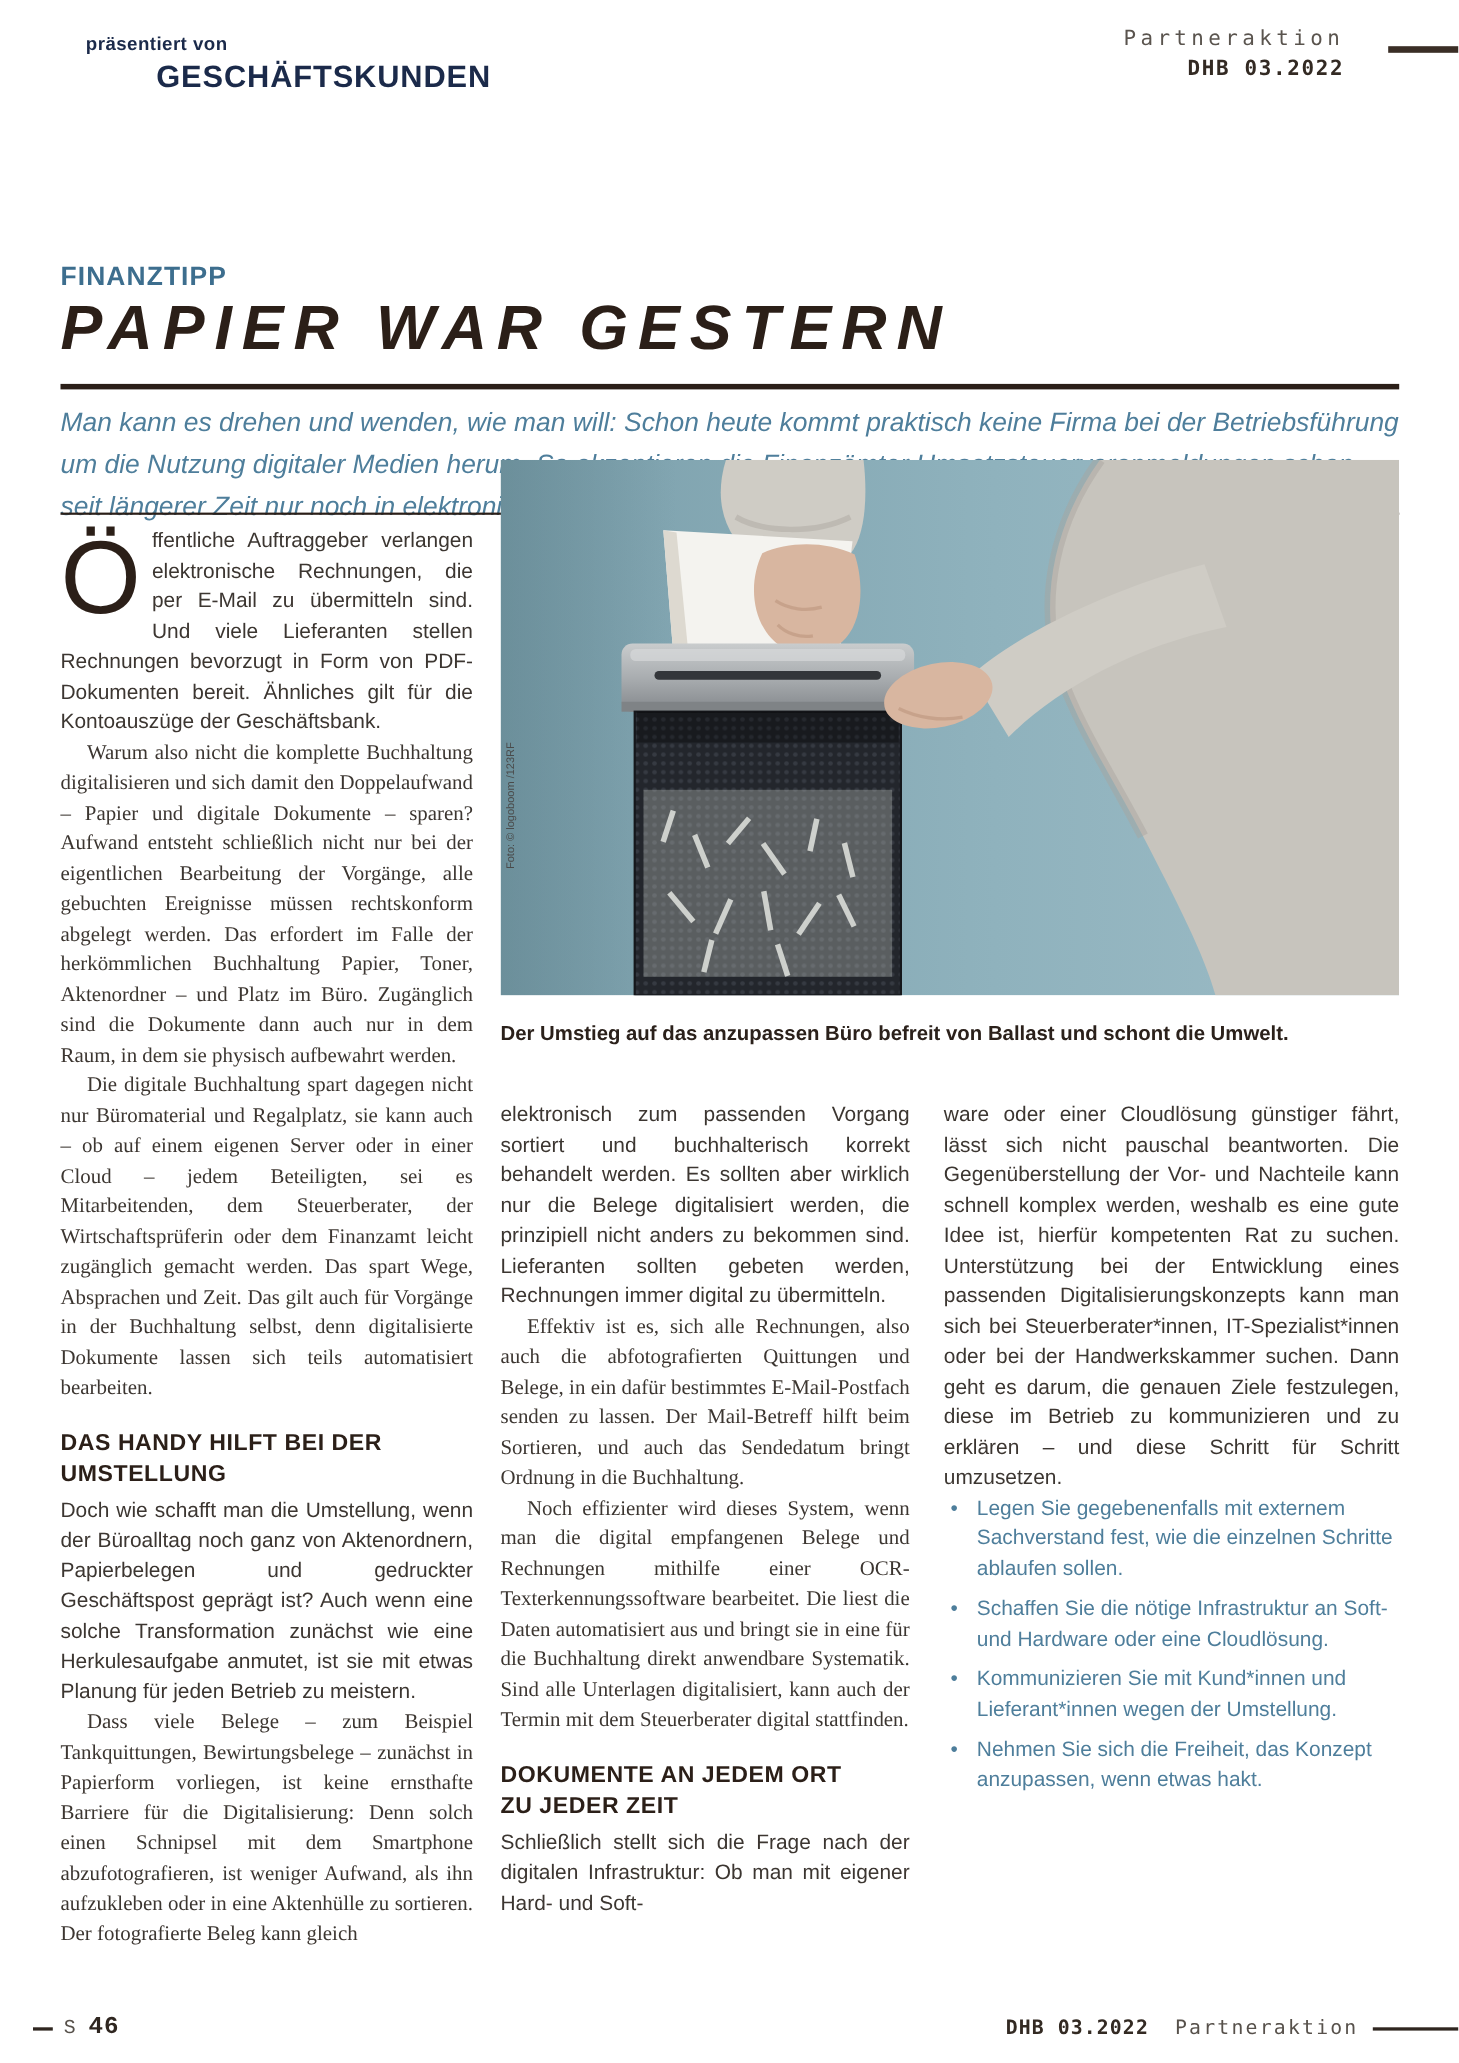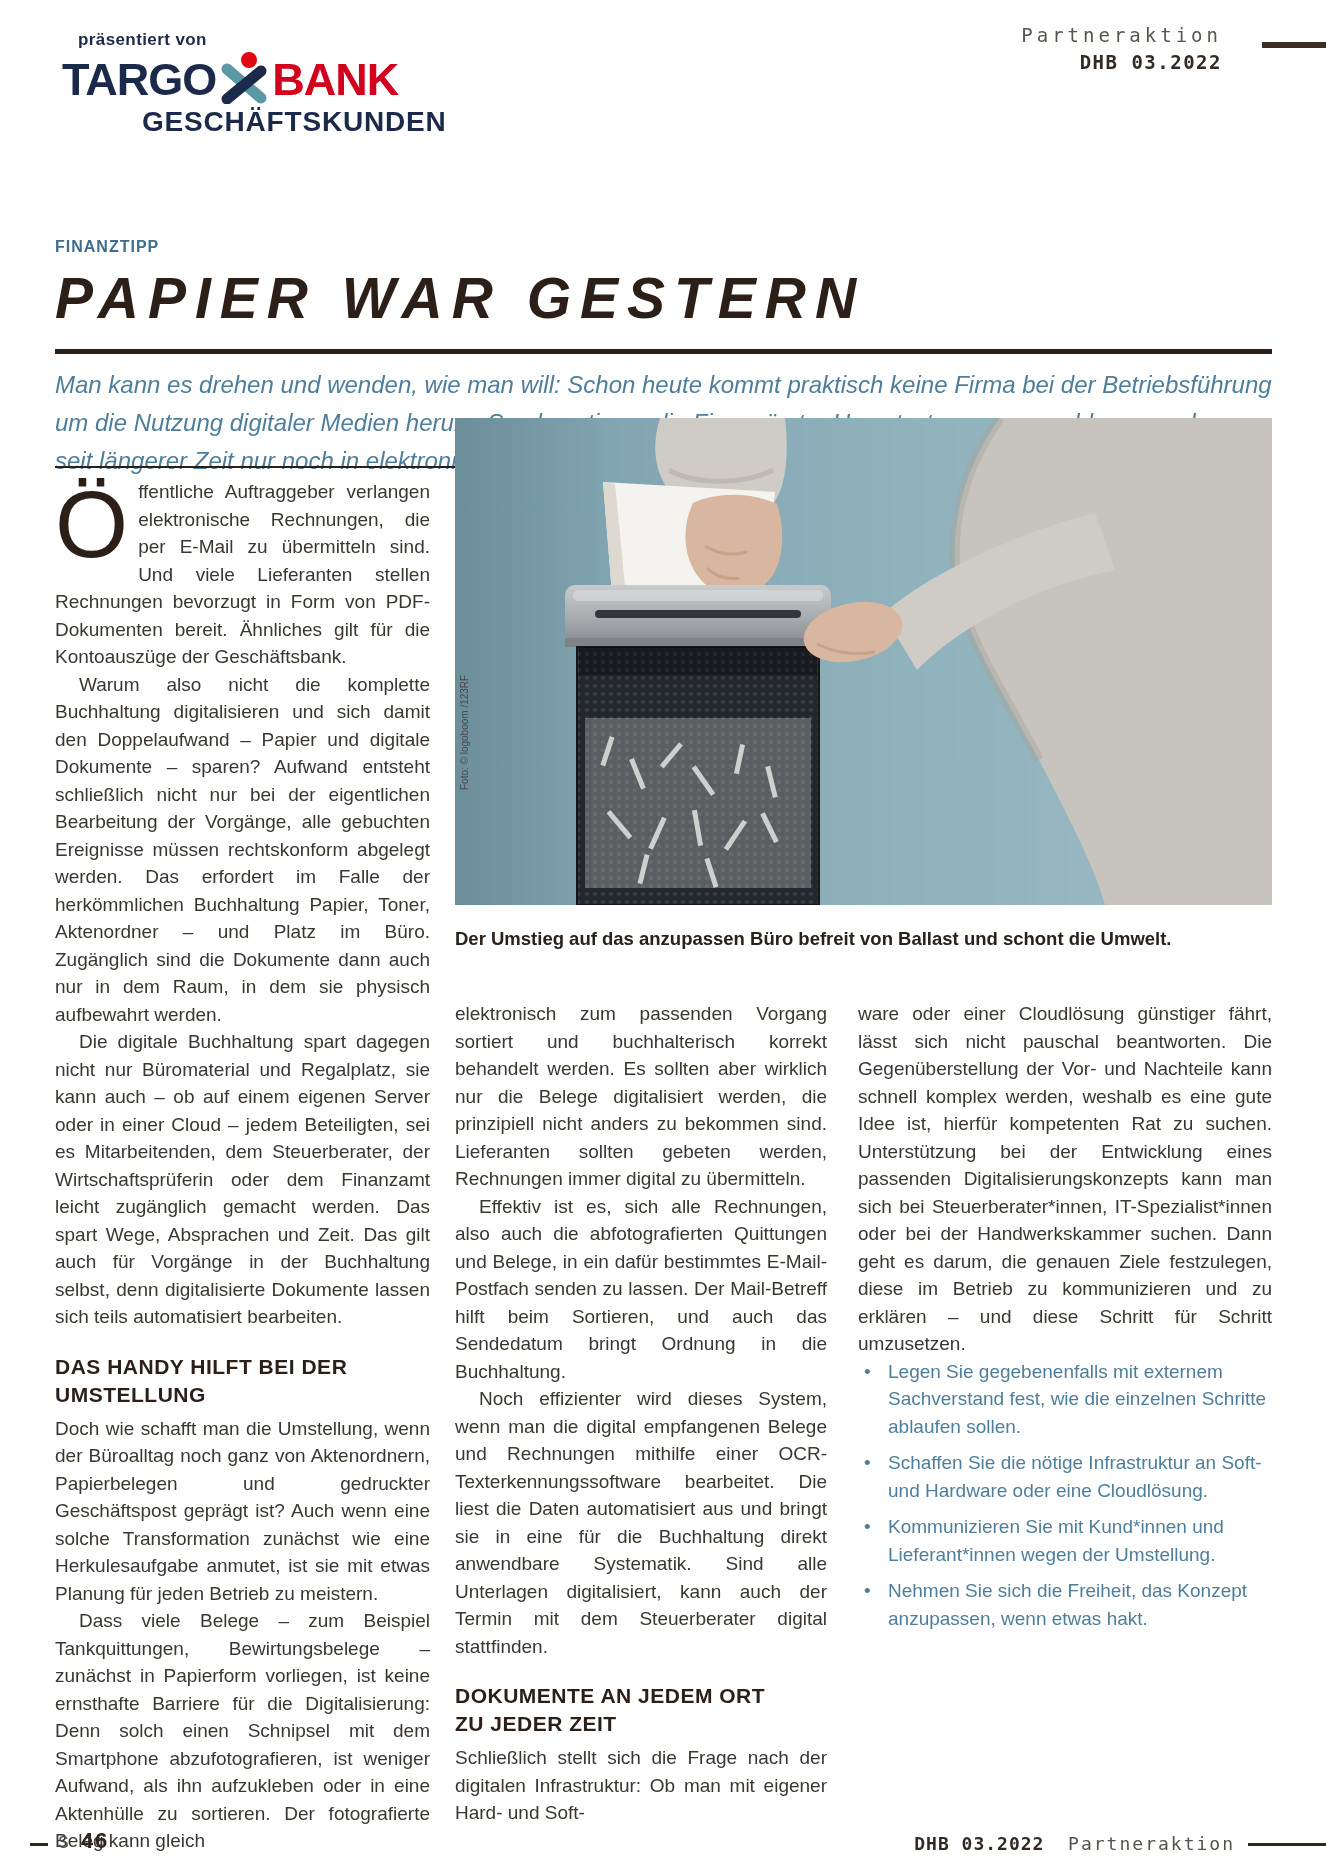--- a/index.html
+++ b/index.html
@@ -16,32 +16,32 @@
   .bank { color:#d2021e; }
   .logo-mark { width:52px; height:52px; margin:0 2px -2px 2px; }
   .logo-sub { font-size:28px; font-weight:800; color:#1b2a4a; letter-spacing:.8px; margin:4px 0 0 80px; }
 
   .issue-block { position:absolute; right:104px; top:24px; text-align:right; font-family:"DejaVu Sans Mono", monospace; }
   .partner-top { font-size:19px; color:#5a544e; letter-spacing:4px; }
   .issue-top { font-size:19px; font-weight:bold; color:#332a23; letter-spacing:1.5px; margin-top:5px; }
   .corner-bar { position:absolute; right:0; top:42px; width:64px; height:6px; background:#3a2e26; }
 
   
-  .kicker { position:absolute; left:55px; top:238px; font-size:16px; font-weight:800; color:#3d6e8e; letter-spacing:1px; }
+  .kicker { position:absolute; left:55px; top:238px; font-size:24px; font-weight:800; color:#3d6e8e; letter-spacing:1px; }
   .title { position:absolute; left:55px; top:270px; font-size:57px; font-weight:800; color:#2b1f18; letter-spacing:9px; line-height:1;font-style:italic; }
   .rule-thick { position:absolute; left:55px; width:1217px; top:349px; height:5px; background:#2b1f18; }
   .intro { position:absolute; left:55px; top:366px; width:1217px; font-size:24px; font-style:italic; color:#4e7e9b; line-height:38px; }
   .rule-thin { position:absolute; left:55px; width:1217px; top:466px; height:2px; background:#2b1f18; }
 
   
   .col { position:absolute; font-size:19px; line-height:27.5px; color:#3c3631; text-align:justify; hyphens:auto; }
   .col1 { left:55px; top:478px; width:375px; }
   .col2 { left:455px; top:1000px; width:372px; }
   .col3 { left:858px; top:1000px; width:414px; }
-  .col p.indent { text-indent:24px; }
+  .col p.indent { text-indent:24px;font-family:Liberation Serif, serif; }
   .dropcap { float:left; font-size:94px; line-height:74px; padding:10px 10px 0 0; color:#2b1f18; font-weight:400; }
   .subhead { font-size:21px; font-weight:700; color:#2b1f18; letter-spacing:.5px; line-height:28px; margin:22px 0 6px 0; max-width:320px; text-align:left; }
   .subhead.teal { color:#2e6e93; max-width:none; margin-top:26px; }
   .bullets { list-style:none; color:#4e7e9b; text-align:left; }
   .bullets li { position:relative; padding-left:30px; margin-bottom:9px; }
   .bullets li::before { content:"•"; position:absolute; left:6px; top:0; color:#4e7e9b; }
 
   
   .photo { position:absolute; left:455px; top:418px; width:817px; height:487px; overflow:hidden; }
   .photo svg { display:block; }
@@ -58,29 +58,20 @@
   .footer-right .par { font-size:18px; color:#57514b; letter-spacing:2px; margin-left:14px; }
   .footer-right-rule { position:absolute; right:0; top:1843px; width:78px; height:3px; background:#2f2620; }
 </style>
 </head>
 <body>
 
 <div class="page">
 
   <div class="logo-block">
     <div class="presented">präsentiert von</div>
-    <div class="logo-row">
-      <span class="logo-word targo">TARGO</span>
-      <svg class="logo-mark" viewBox="0 0 52 52">
-        <line x1="9" y1="17" x2="43" y2="46" stroke="#5c97a4" stroke-width="11" stroke-linecap="round"></line>
-        <line x1="43" y1="19" x2="9" y2="47" stroke="#1b2a4a" stroke-width="11" stroke-linecap="round"></line>
-        <circle cx="31" cy="8" r="8" fill="#e30613"></circle>
-      </svg>
-      <span class="logo-word bank">BANK</span>
-    </div>
     <div class="logo-sub">GESCHÄFTSKUNDEN</div>
   </div>
 
   <div class="issue-block">
     <div class="partner-top">Partneraktion</div>
     <div class="issue-top">DHB 03.2022</div>
   </div>
   <div class="corner-bar"></div>
 
   <div class="kicker">FINANZTIPP</div>

